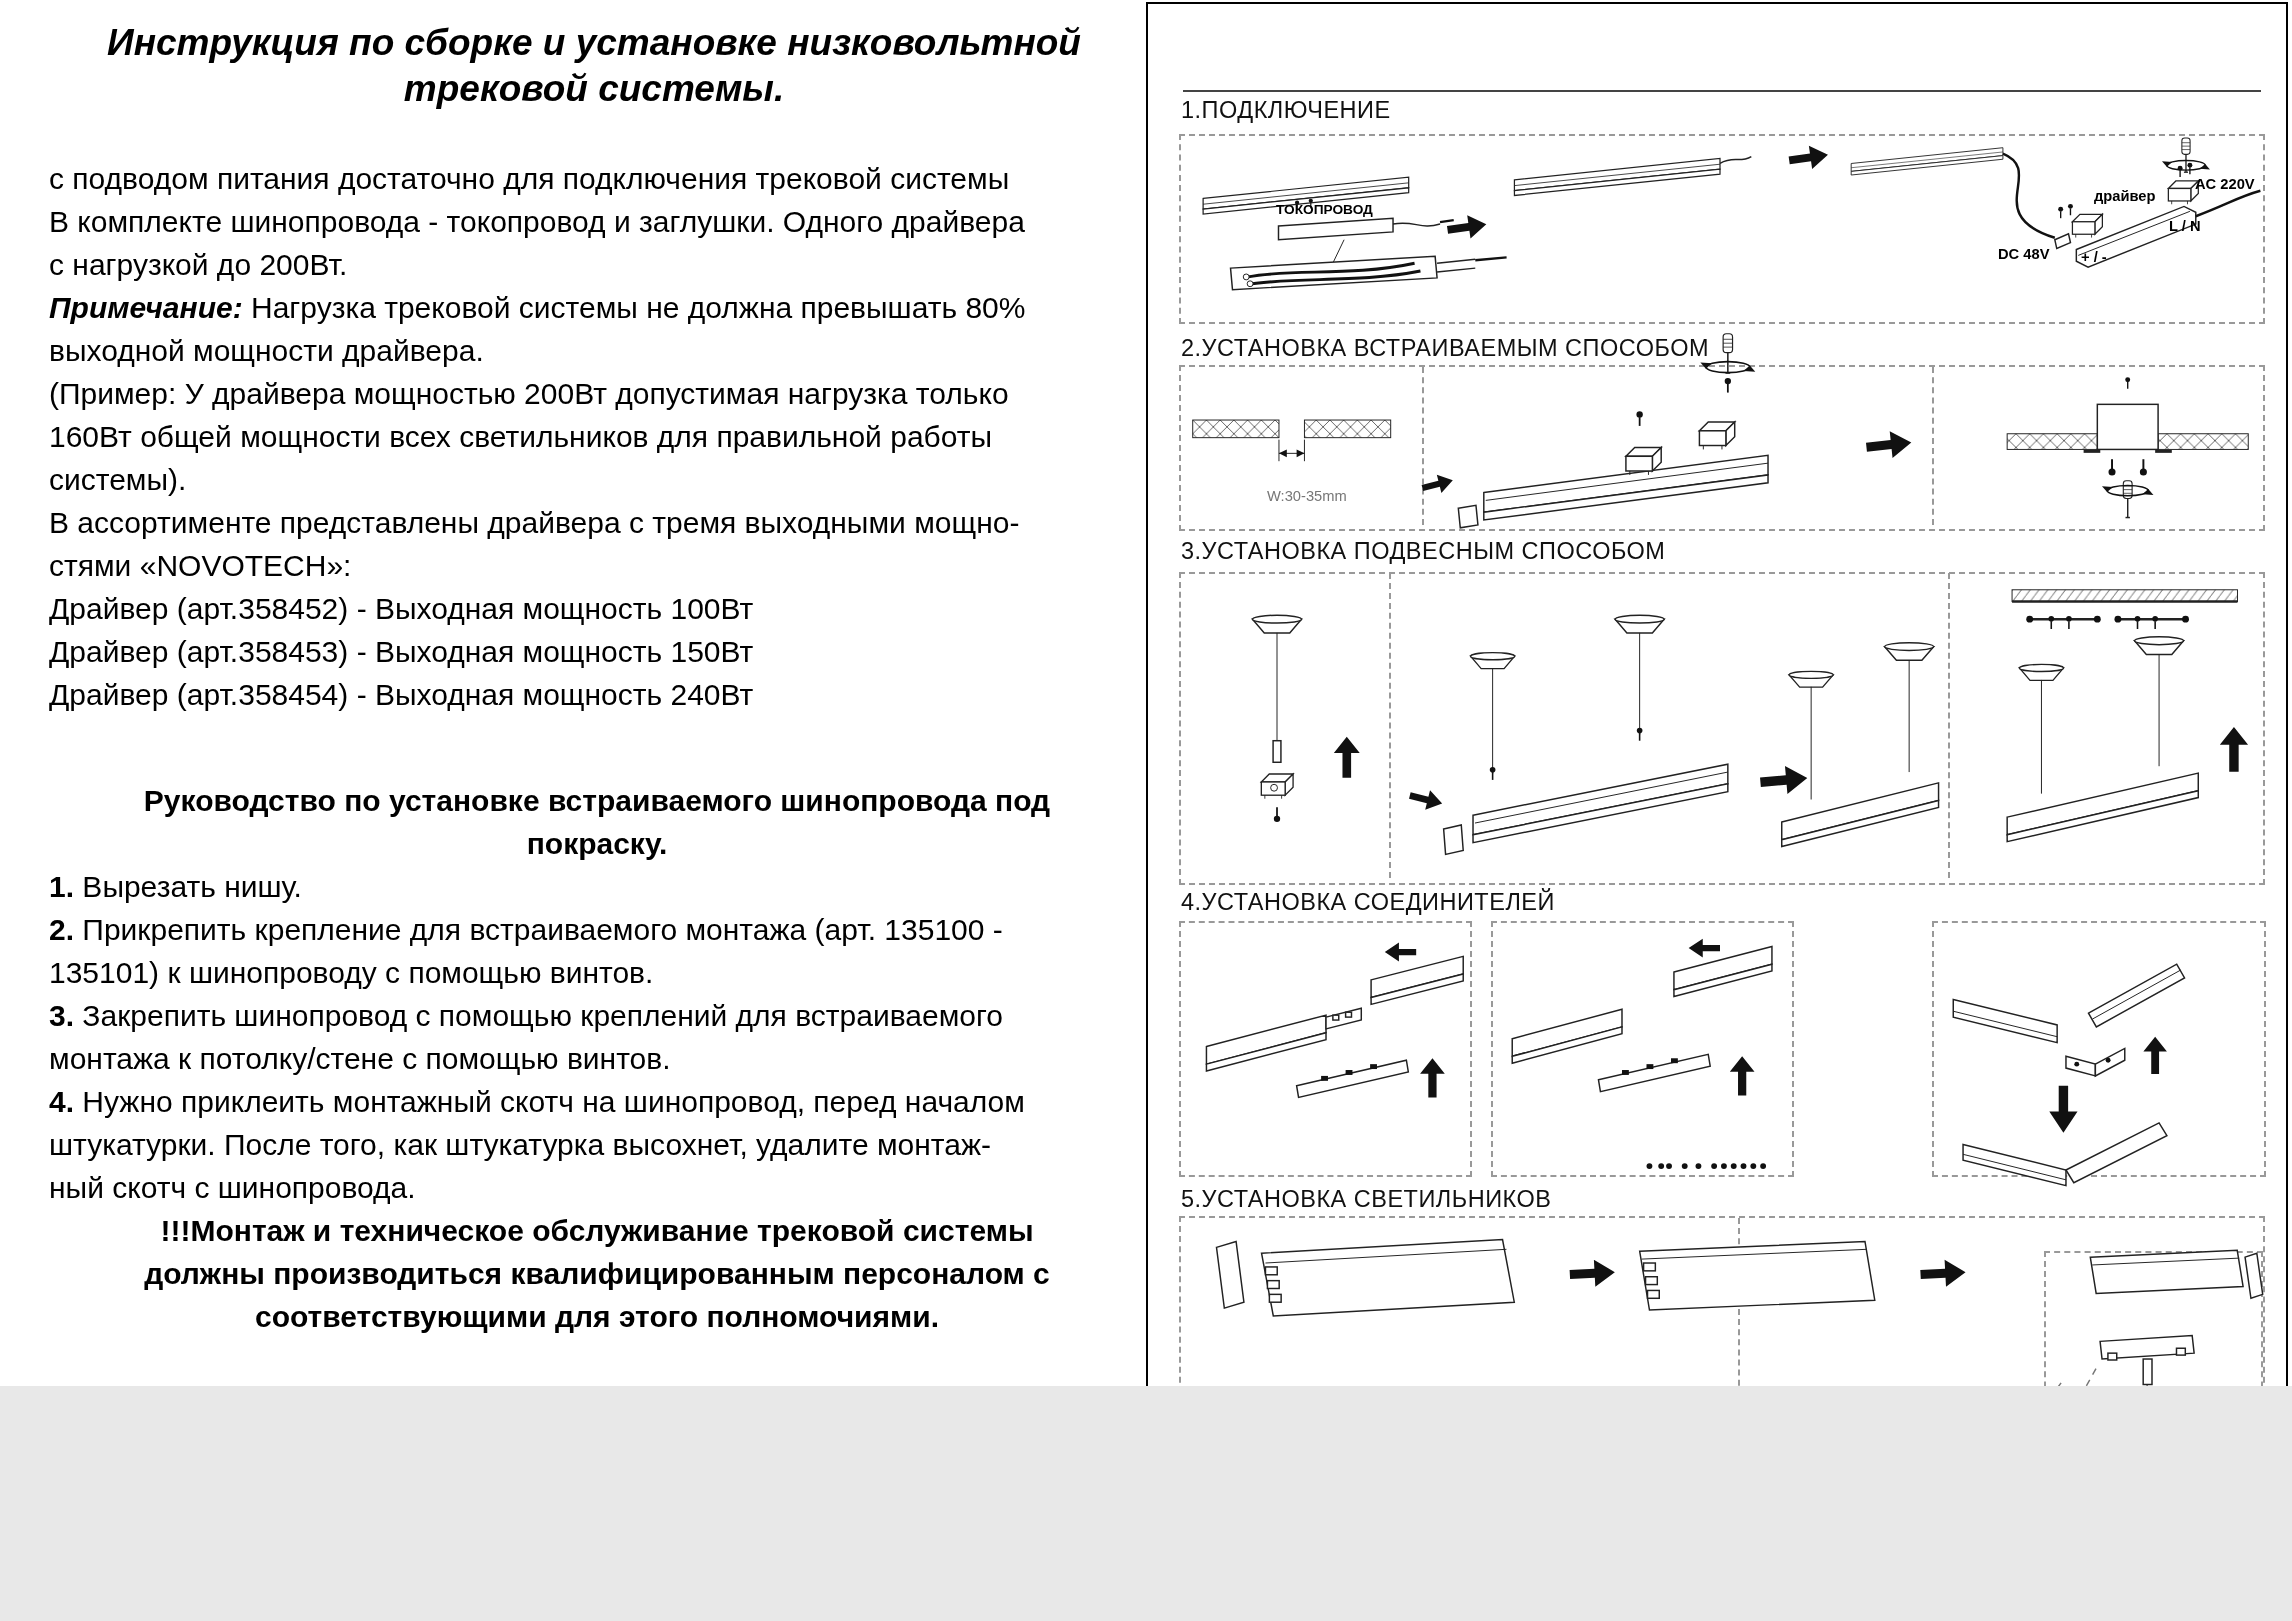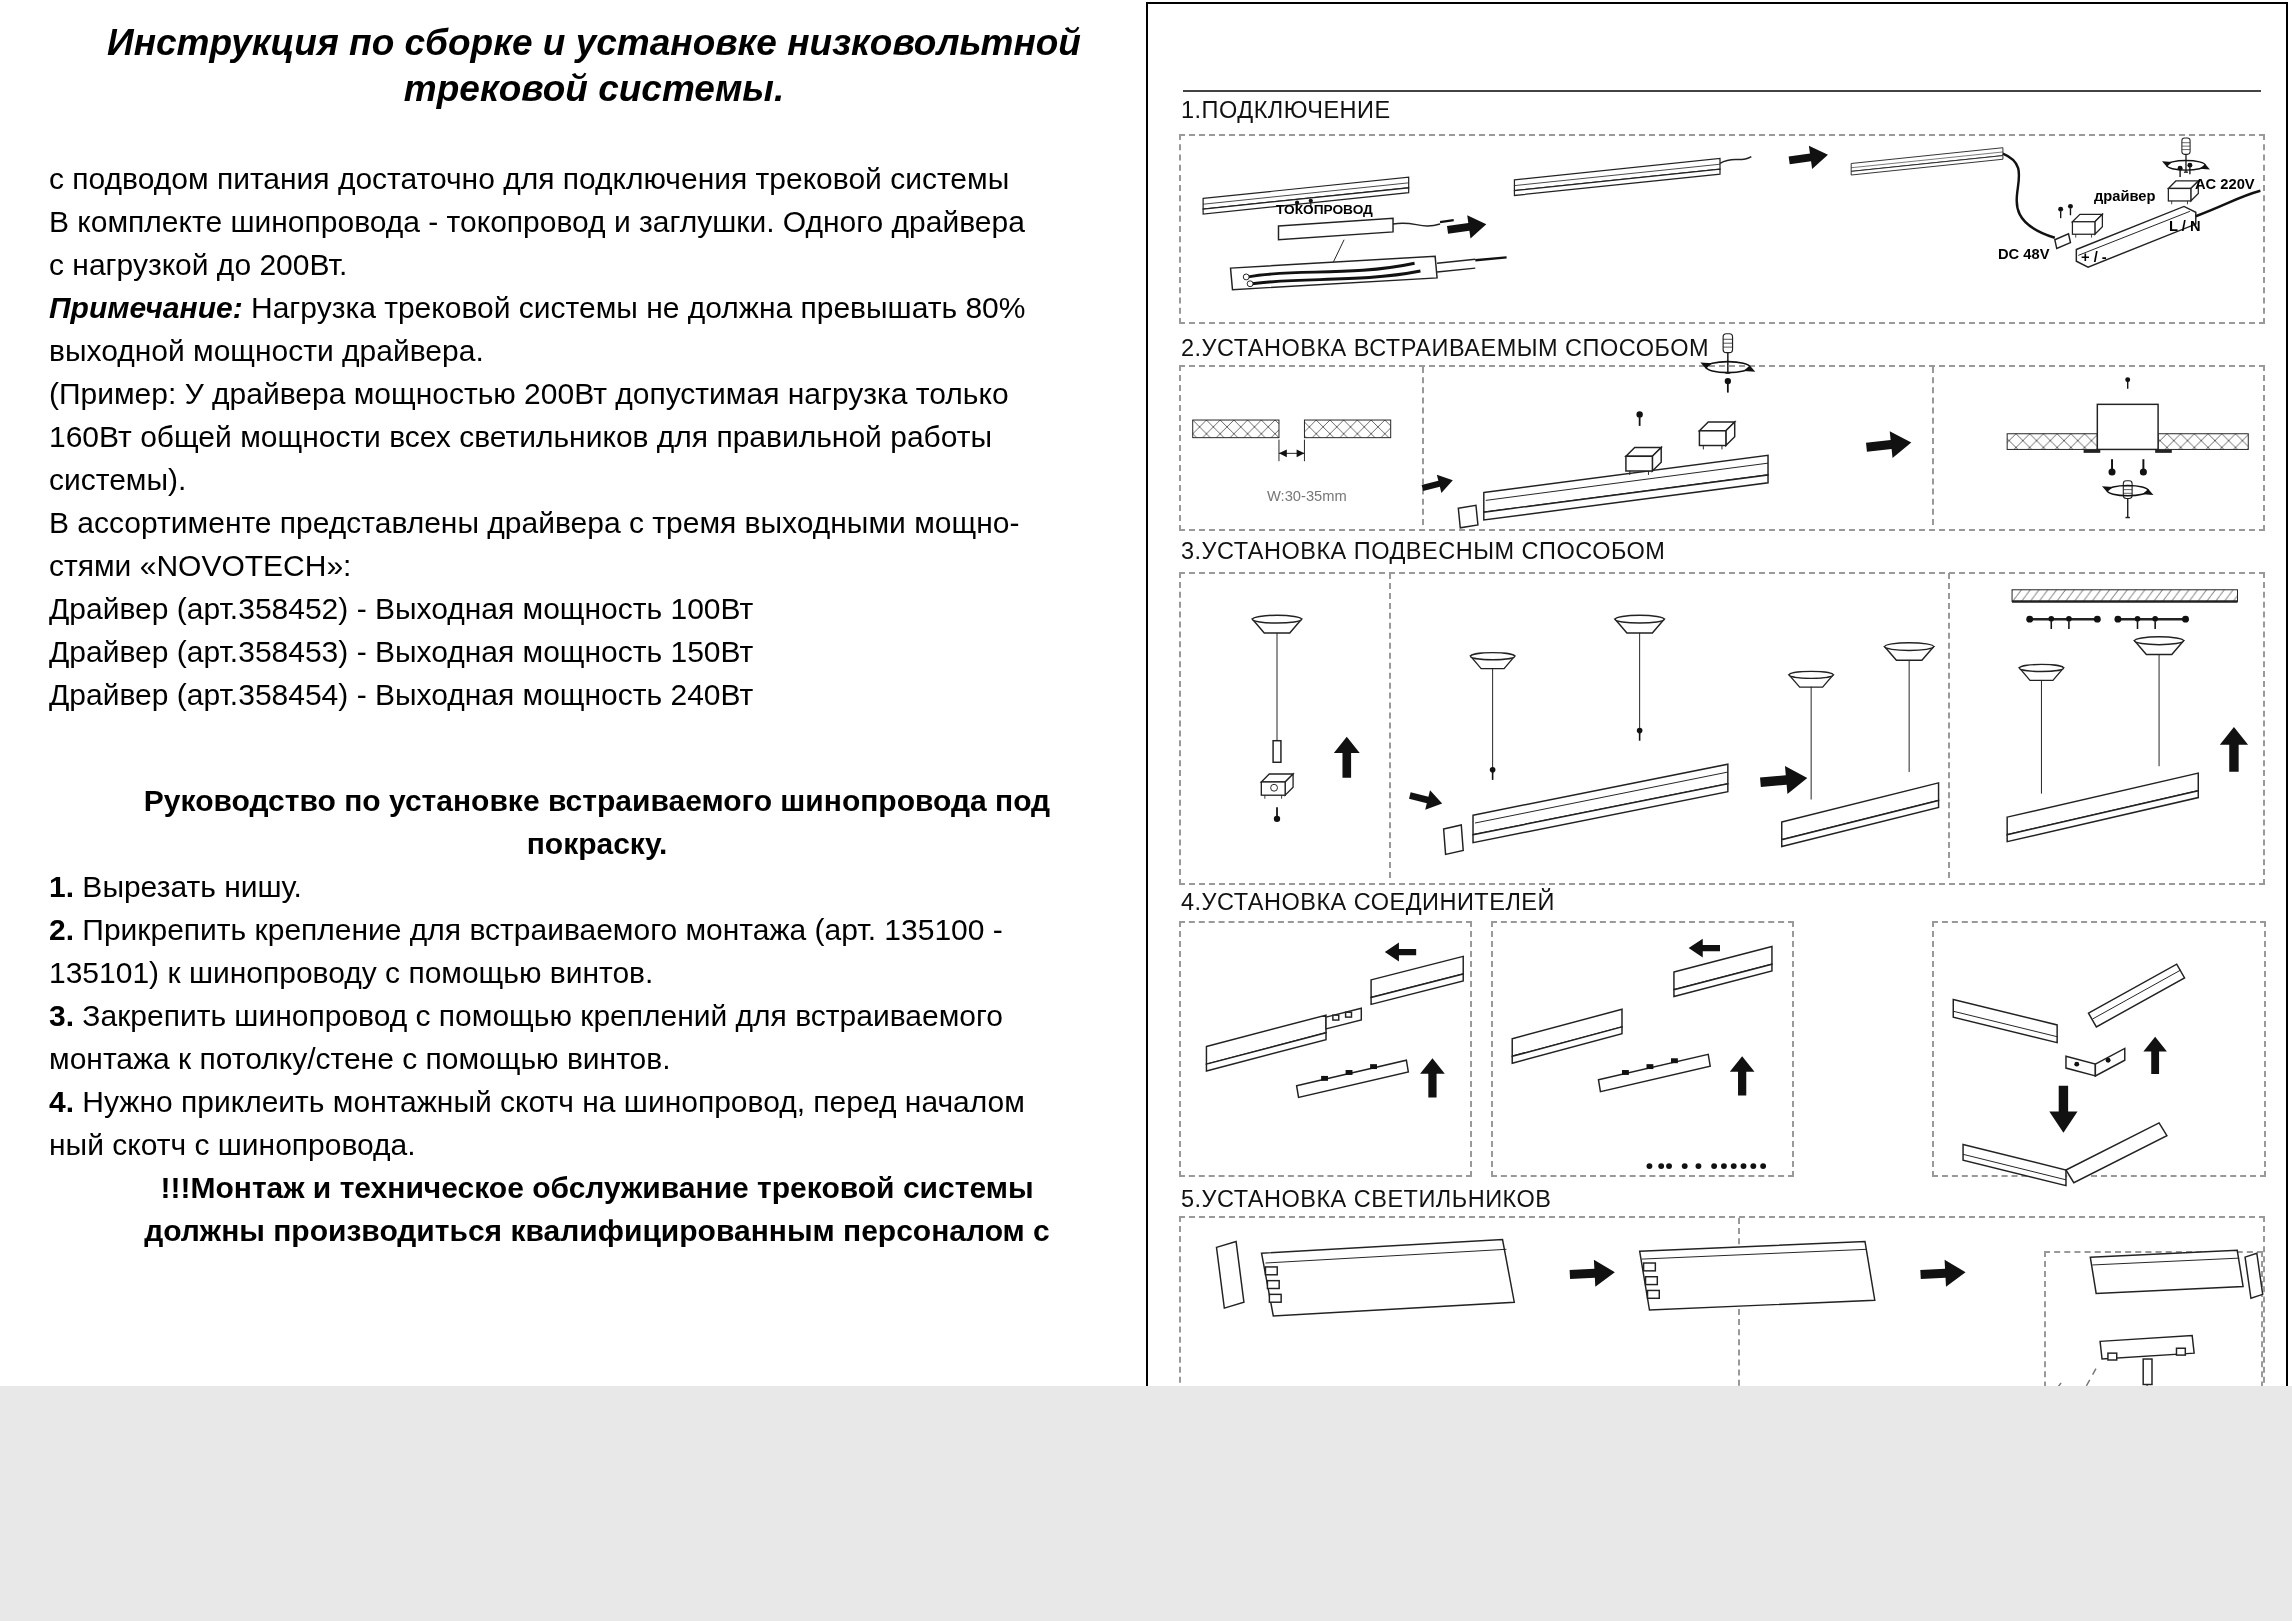--- a/index.html
+++ b/index.html
@@ -74,24 +74,26 @@
 
     <div class="ln c b">Руководство по установке встраиваемого шинопровода под</div>
     <div class="ln c b">покраску.</div>
 
     <div class="ln"><span class="b">1.</span><span> Вырезать нишу.</span></div>
     <div class="ln"><span class="b">2.</span><span> Прикрепить крепление для встраиваемого монтажа (арт. 135100 -</span></div>
     <div class="ln"><span class="b"></span><span>135101) к шинопроводу с помощью винтов.</span></div>
     <div class="ln"><span class="b">3.</span><span> Закрепить шинопровод с помощью креплений для встраиваемого</span></div>
     <div class="ln"><span class="b"></span><span>монтажа к потолку/стене с помощью винтов.</span></div>
     <div class="ln"><span class="b">4.</span><span> Нужно приклеить монтажный скотч на шинопровод, перед началом</span></div>
+    <div class="ln"><span class="b"></span><span>штукатурки. После того, как штукатурка высохнет, удалите монтаж-</span></div>
     <div class="ln"><span class="b"></span><span>ный скотч с шинопровода.</span></div>
 
     <div class="ln c b">!!!Монтаж и техническое обслуживание трековой системы</div>
     <div class="ln c b">должны производиться квалифицированным персоналом с</div>
+    <div class="ln c b">соответствующими для этого полномочиями.</div>
   </div>
 
   <div class="panel">
 
     <svg width="0" height="0" style="position:absolute">
       <defs>
         <g id="tr">
           <polygon class="ol" points="0,26 250,0 250,13 0,39"></polygon>
           <line class="thin" x1="0" y1="33" x2="250" y2="7"></line>
           <polygon class="ol" points="0,39 250,13 250,19 0,45"></polygon>

